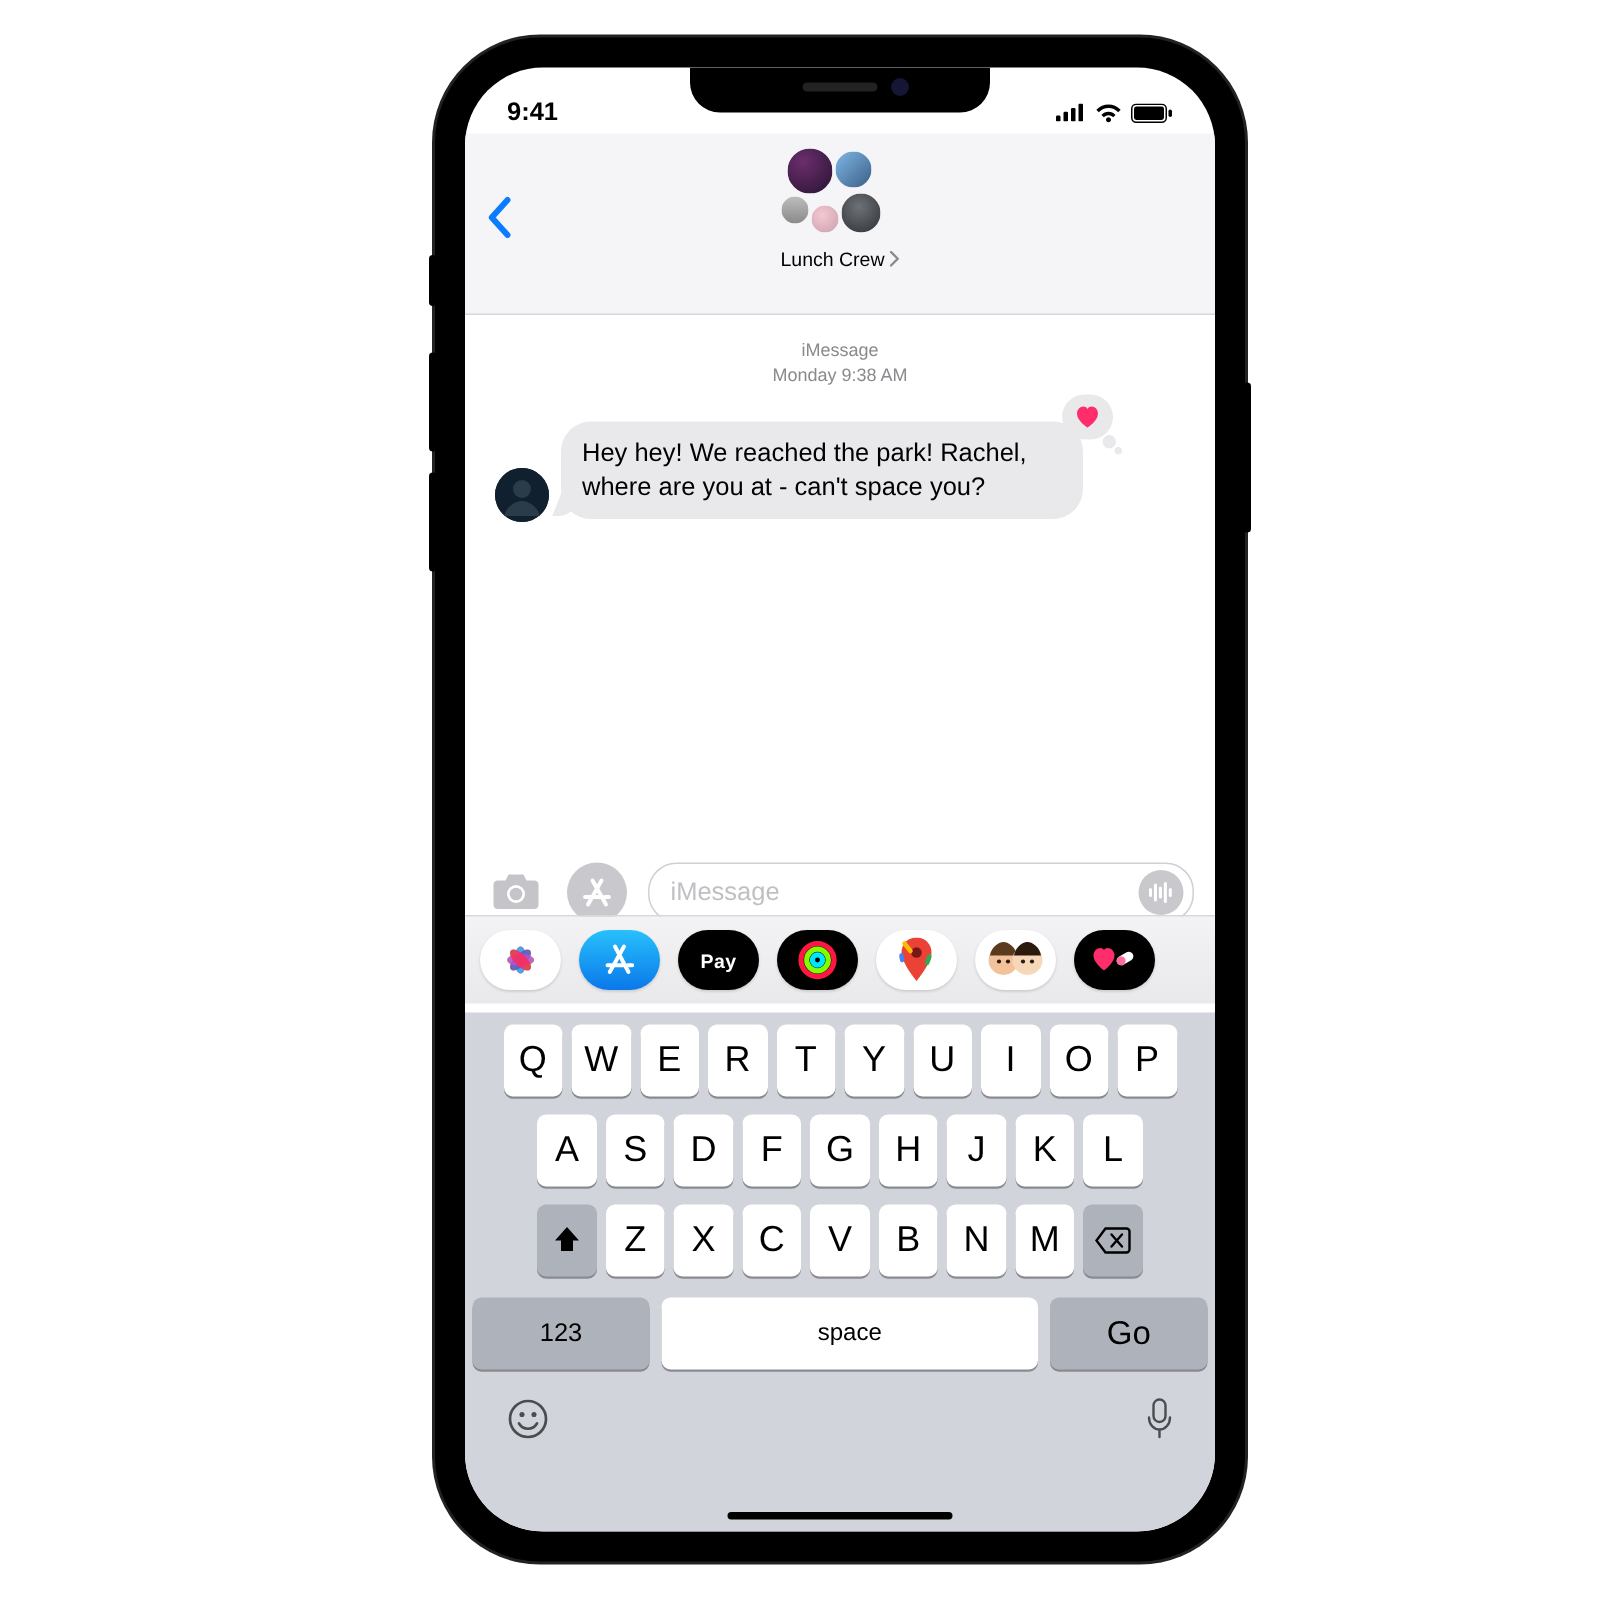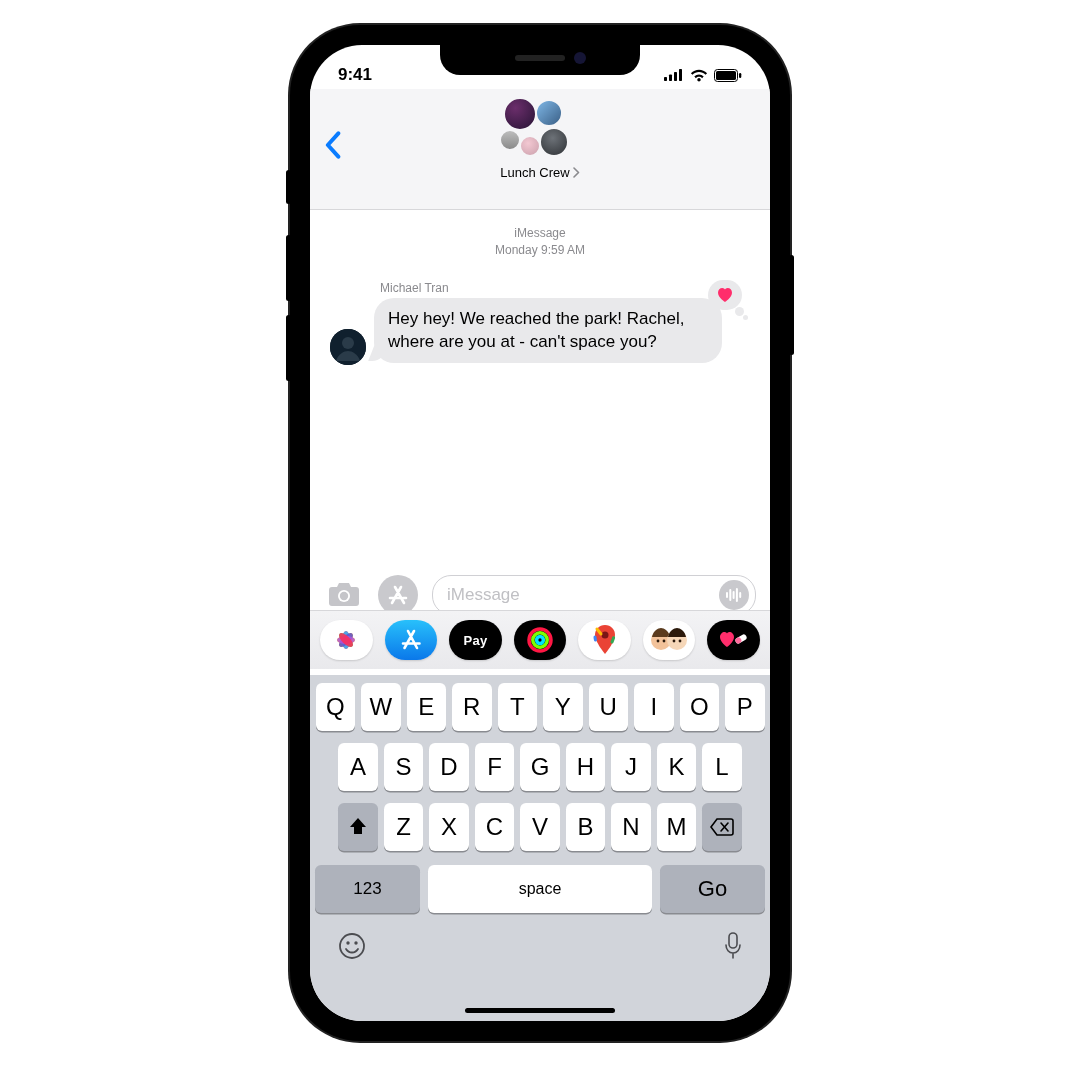--- a/index.html
+++ b/index.html
@@ -1,16 +1,16 @@
 <!DOCTYPE html>
 <html><head>
 <meta charset="utf-8">
 <style>
   html,body{margin:0;padding:0;background:#fff;width:1080px;height:1080px;font-family:-apple-system,Helvetica,Arial,sans-serif;}
-  .phone{position:absolute;left:290px;top:25px;width:500px;height:1016px;background:#000;border-radius:70px;box-shadow:0 0 0 2px #222;}
+  .phone{position:absolute;left:290px;top:25px;width:500px;height:1016px;background:#000;border-radius:70px;box-shadow:0 0 0 2px #222;padding-left:40px;}
   .side-btn{position:absolute;background:#000;border-radius:4px;}
   .screen{position:absolute;left:20px;top:20px;right:20px;bottom:20px;background:#fff;border-radius:52px;overflow:hidden;}
   .notch{position:absolute;left:50%;top:0;transform:translateX(-50%);width:200px;height:30px;background:#000;border-radius:0 0 20px 20px;z-index:50;}
   .notch::before{content:"";position:absolute;left:50%;top:10px;transform:translateX(-50%);width:50px;height:6px;background:#222;border-radius:3px;}
   .notch .cam{position:absolute;right:54px;top:7px;width:12px;height:12px;border-radius:50%;background:#151535;}
   
   .status{position:absolute;top:0;left:0;right:0;height:44px;display:flex;justify-content:space-between;align-items:center;padding:8px 28px 0;font-weight:600;font-size:17px;z-index:40;}
   .status .right{display:flex;align-items:center;gap:6px;}
   
   .header{position:absolute;top:44px;left:0;right:0;height:120px;background:#f5f5f7;border-bottom:1px solid #d7d7da;z-index:30;}
@@ -39,21 +39,21 @@
   
   .kbd{position:absolute;left:0;right:0;bottom:0;height:338px;background:#d1d4da;display:flex;flex-direction:column;padding:8px 5px 0;}
   .krow{display:flex;gap:6px;justify-content:center;margin-bottom:12px;}
   .key{background:#fff;border-radius:6px;box-shadow:0 1.5px 0 #898b90;height:48px;display:flex;align-items:center;justify-content:center;font-size:24px;}
   .row1 .key{width:39.5px;}
   .row2 .key{width:39.5px;}
   .row3 .key{width:39.5px;}
   .mod{background:#aeb2bb;}
   .shift,.bksp{width:52px;}
   .krow.bottom{gap:8px;margin-top:2px;}
-  .k123{width:105px;font-size:17px;}
+  .k123{width:118px;font-size:17px;}
   .space{flex:1;font-size:16px;background:#fff;}
   .go{width:105px;font-size:22px;}
   .kfoot{display:flex;justify-content:space-between;align-items:center;padding:6px 22px 0;}
   .homebar{position:absolute;bottom:8px;left:50%;transform:translateX(-50%);width:150px;height:5px;background:#000;border-radius:3px;}
 </style>
 </head>
 <body>
 
 <div class="phone">
   <div class="side-btn" style="left:-4px;top:145px;width:5px;height:34px;"></div>
@@ -103,24 +103,23 @@
         <span>Lunch Crew</span>
         <svg width="7" height="11" viewBox="0 0 7 11">
             <path d="M1 1l4.5 4.5L1 10" fill="none" stroke="#8a8a8e" stroke-width="1.6" stroke-linecap="round" stroke-linejoin="round"></path>
           </svg>
       </div>
     </div>
 
     <div class="thread">
       <div class="stamp">
         <div>iMessage</div>
-        <div>Monday 9:59 AM</div>
+        <div>Monday 9:38 AM</div>
       </div>
       <div class="msg">
-        <div class="sender">Michael Tran</div>
         <div class="mav">
           <svg width="36" height="36" viewBox="0 0 36 36">
               <circle cx="18" cy="18" r="18" fill="#10202e"></circle>
               <circle cx="18" cy="14" r="6" fill="#2a3b49"></circle>
               <path d="M6 32c2-7 8-10 12-10s10 3 12 10" fill="#2a3b49"></path>
             </svg>
         </div>
         <div class="bubble">
           <span class="tail"></span>
           <span>Hey hey! We reached the park! Rachel, where are you at - can't space you?</span>

